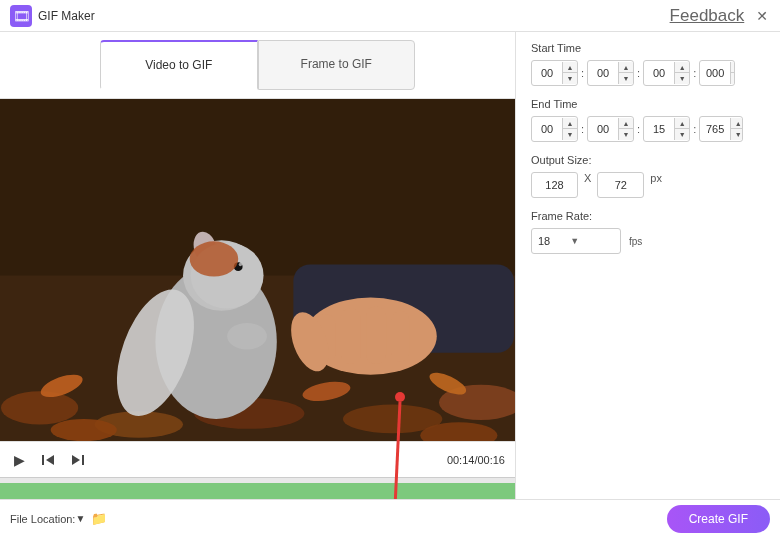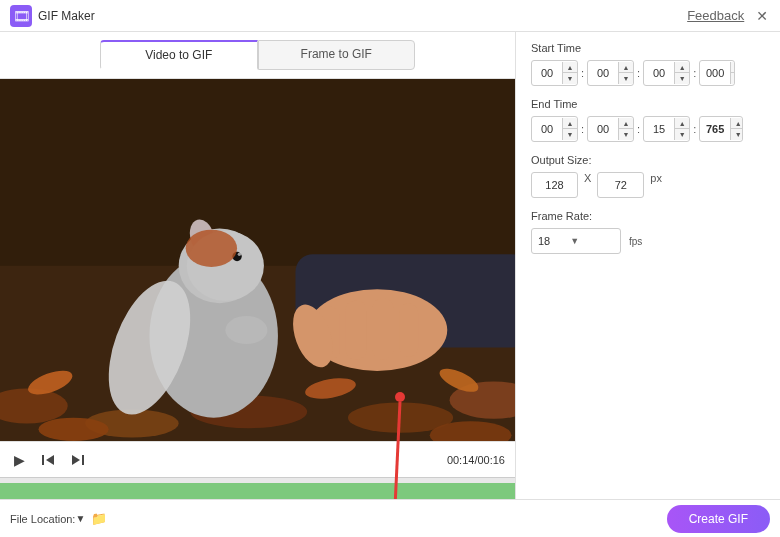--- a/index.html
+++ b/index.html
@@ -36,21 +36,21 @@
       font-size: 12px;
       color: #333;
       font-weight: 500;
     }
     .title-bar-right {
       display: flex;
       align-items: center;
       gap: 10px;
     }
     .feedback-link {
-      font-size: 13px;
+      font-size: 17px;
       color: #666;
       text-decoration: underline;
       cursor: pointer;
     }
     .close-btn {
       font-size: 14px;
       color: #666;
       cursor: pointer;
       background: none;
       border: none;
@@ -76,21 +76,21 @@
     .tab-bar {
       display: flex;
       background: #fff;
       border-bottom: 1px solid #e0e0e0;
       padding: 8px 100px;
       gap: 0;
     }
     .tab {
       flex: 1;
       text-align: center;
-      padding: 6px 20px;
+      padding: 16px 20px;
       font-size: 12px;
       cursor: pointer;
       border: 1px solid #d0d0d0;
       background: #f5f5f5;
       color: #555;
     }
     .tab.active {
       background: #fff;
       color: #333;
       border-bottom: 2px solid #fff;
@@ -556,21 +556,21 @@
         <span class="separator">:</span>
         <div class="time-input-group">
           <input class="time-input" type="text" value="15" style="">
           <div class="time-spinners">
             <button class="spinner-btn">▲</button>
             <button class="spinner-btn">▼</button>
           </div>
         </div>
         <span class="separator">:</span>
         <div class="time-input-group" style="width:44px">
-          <input class="time-input" type="text" value="765" style="width: 30px; font-weight: bold;">
+          <input class="time-input" type="text" value="765" style="width: 30px;">
           <div class="time-spinners">
             <button class="spinner-btn">▲</button>
             <button class="spinner-btn">▼</button>
           </div>
         </div>
       </div>
     </div>
 
     <div class="settings-section">
       <span class="settings-label">Output Size:</span>

